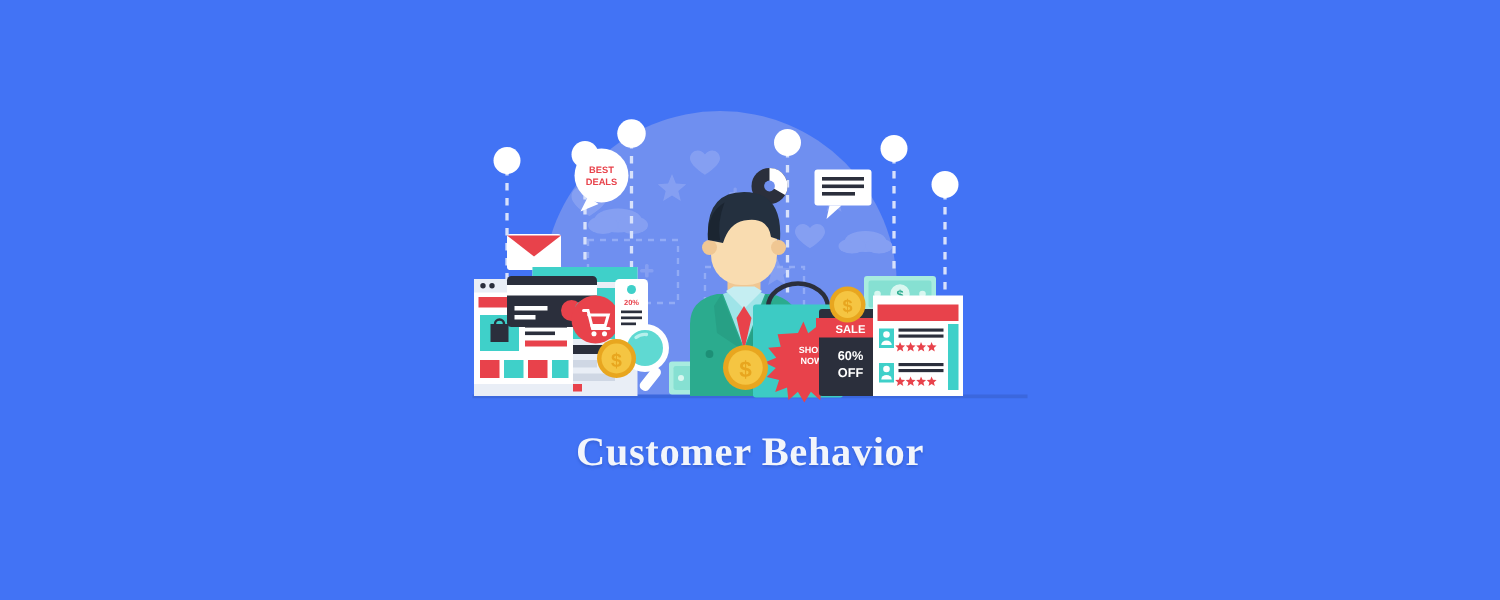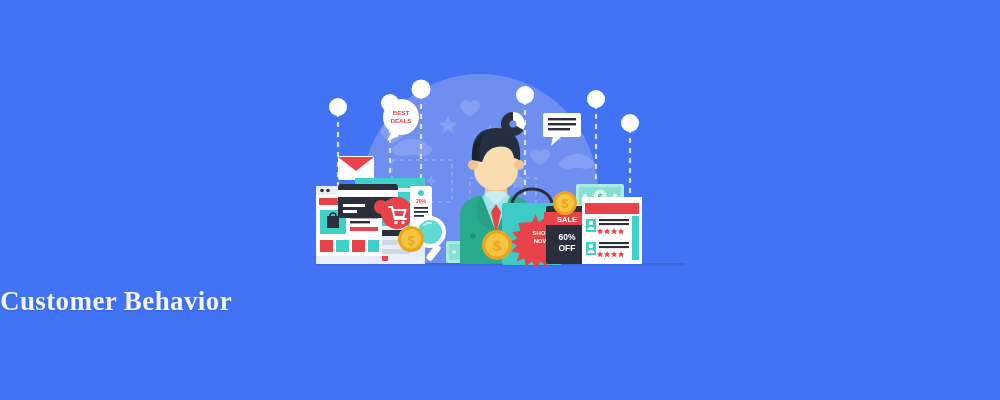--- a/index.html
+++ b/index.html
@@ -7,20 +7,21 @@
     width:1000px;height:400px;overflow:hidden;
     font-family:"Liberation Sans",sans-serif;
   }
   #banner{
     position:relative;width:1000px;height:400px;
     background:#4273f5;overflow:hidden;
   }
   .illo{position:absolute;left:0;top:0;width:1000px;height:400px;}
   #title{
     position:absolute;left:0;top:286px;width:1000px;
+    text-align:center;
     font-family:"Liberation Serif",serif;
     font-size:27px;font-weight:700;color:#f2f5fb;
     letter-spacing:.4px;
     text-shadow:0 1px 2px rgba(20,40,110,.25);
   }
   .mini{font-family:"Liberation Sans",sans-serif;font-weight:700;}
 </style>
 </head>
 <body>
 

